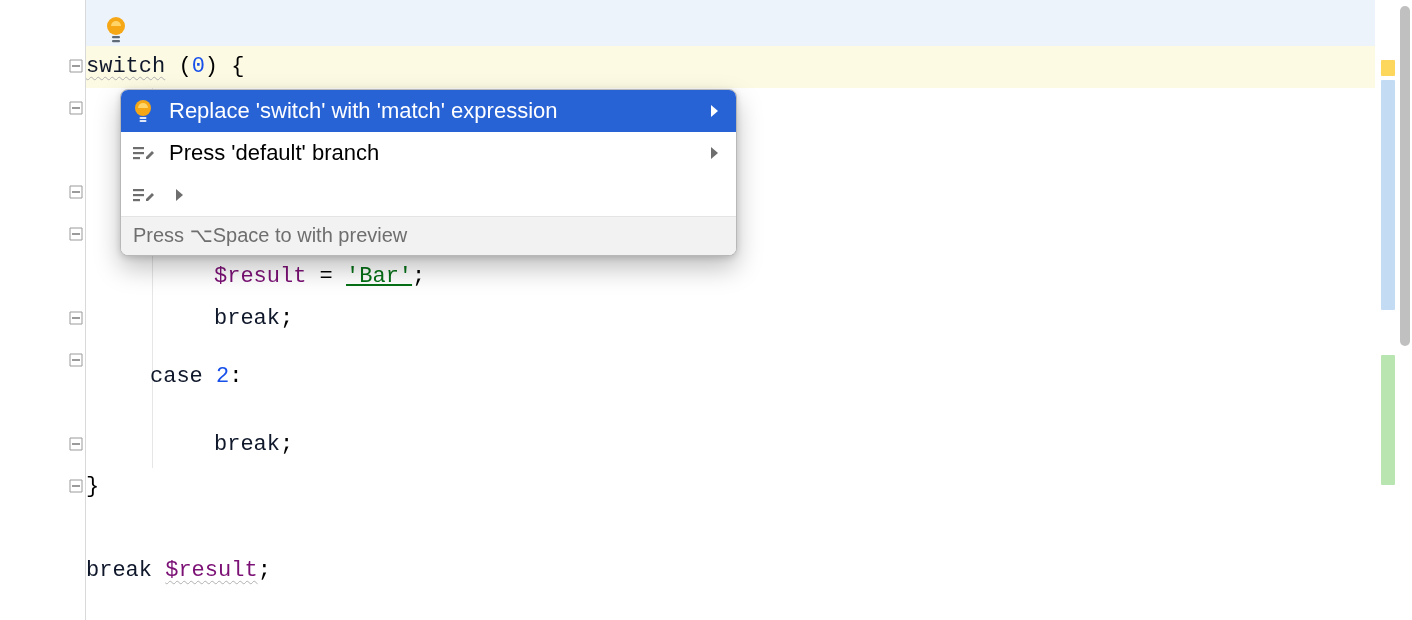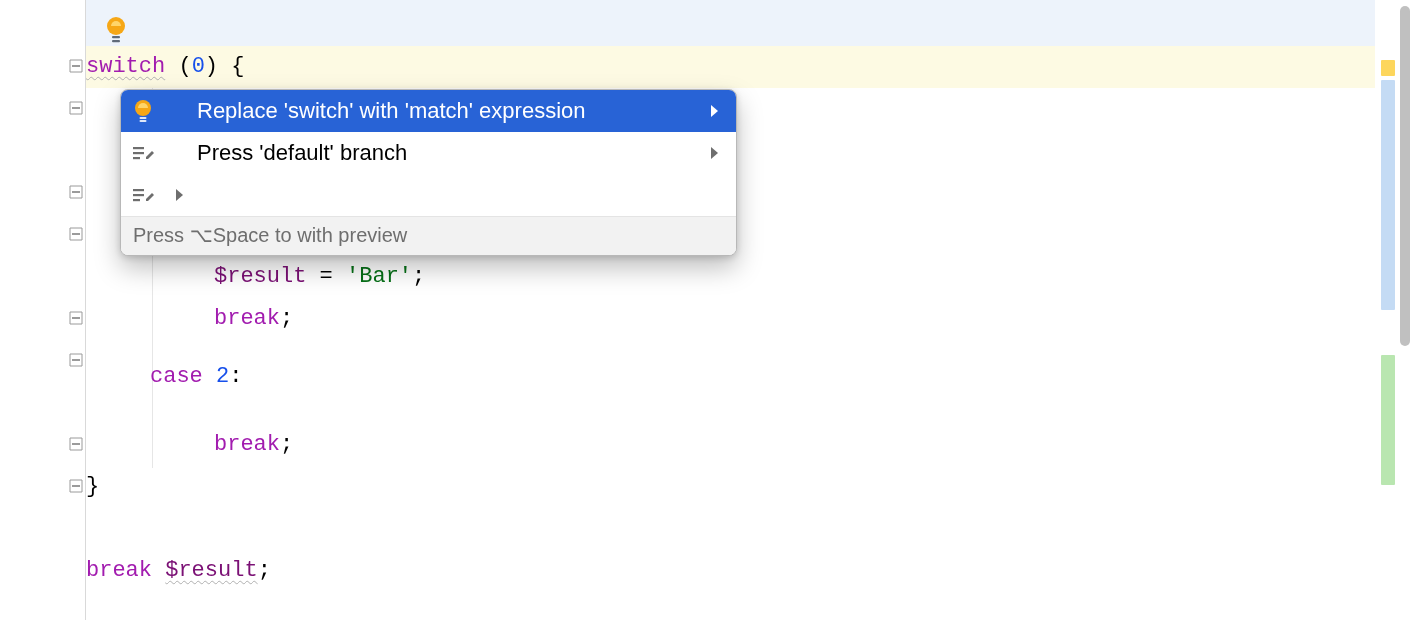--- a/index.html
+++ b/index.html
@@ -71,24 +71,24 @@
   }
   .highlight-full {
     position: absolute;
     left: 0;
     right: 0;
     height: 42px;
     background: #fdfae3;
   }
 
   
-  .tok-kw { color: #a21caf; }
+  .tok-kw { color: #0f172a; }
   .tok-num { color: #1750eb; }
   .tok-var { color: #7b1175; }
-  .tok-str { color: #067017; }
+  .tok-str { color: #067017; text-decoration: underline; }
   .tok-plain { color: #000000; }
   .wavy { text-decoration: underline wavy #b0b0b0; text-decoration-thickness: 1px; text-underline-offset: 4px;}
 
   .indent-guide {
     position: absolute;
     top: 0;
     bottom: 0;
     width: 0;
     border-left: 1px solid #e6e6e6;
   }
@@ -130,21 +130,20 @@
     width: 28px;
     height: 24px;
     display: flex;
     align-items: center;
     justify-content: flex-start;
     margin-right: 8px;
     flex: 0 0 28px;
   }
   .popup-item .label {
     flex: 1;
-    margin-left: 28px;
   }
   .popup-item .sub-arrow {
     flex: 0 0 16px;
     display: flex;
     justify-content: flex-end;
   }
   .popup-footer {
     background: #f2f2f2;
     color: #6e6e6e;
     font-size: 20px;

